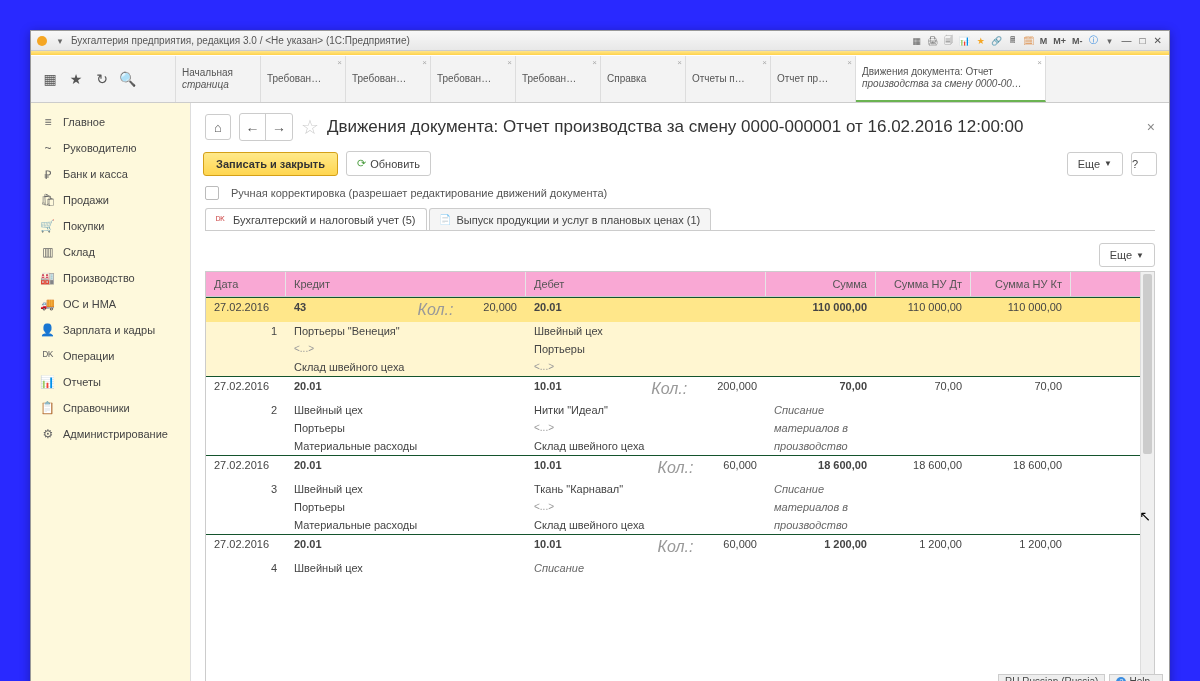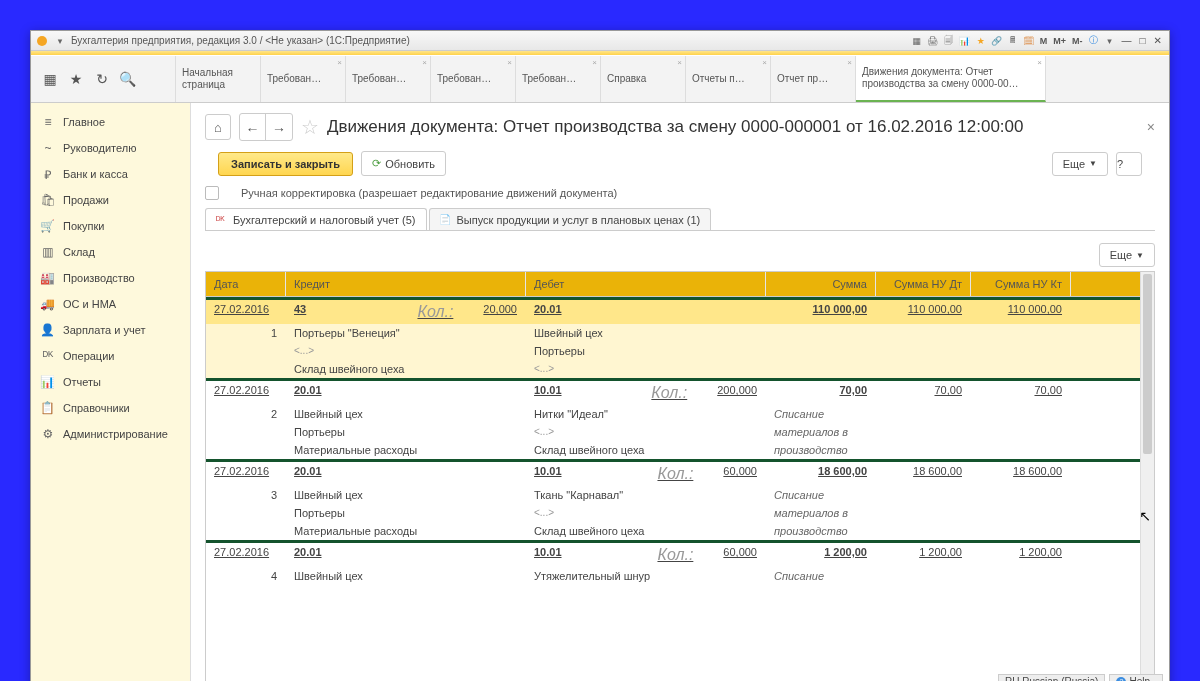--- a/index.html
+++ b/index.html
@@ -16,74 +16,74 @@
   .win-ctrl { font-family: Arial; font-size:10px; color:#555; padding:0 3px;}
 
   .toolbar-main { height:48px; background:#f3f3f3; border-top:1px solid #fff; border-bottom:1px solid #ccc; display:flex; align-items:stretch; }
   .tb-tools { width:145px; display:flex; align-items:center; gap:8px; padding:0 10px; border-right:1px solid #ddd;}
   .tb-tool-ic { width:18px; height:18px; color:#555; display:inline-flex; align-items:center; justify-content:center; font-size:14px;}
   .tabs-bar { flex:1; display:flex; overflow:hidden; }
   .tab { position:relative; max-width:100px; flex:0 0 85px; border-right:1px solid #ddd; padding:4px 6px; font-size:10px; color:#555; display:flex; flex-direction:column; justify-content:center; }
   .tab .tab-close { position:absolute; top:2px; right:3px; font-size:8px; color:#aaa;}
   .tab.active { flex:0 0 190px; max-width:200px; background:#fff; border-bottom:2px solid #6bb352; }
   .tab-label { overflow:hidden; white-space:nowrap; text-overflow:ellipsis; line-height:1.25;}
-  .tab-label2 { overflow:hidden; white-space:nowrap; text-overflow:ellipsis; line-height:1.25;}
+  .tab-label2 { overflow:hidden; white-space:nowrap; text-overflow:ellipsis; line-height:1.25;font-style:italic;}
 
   .body-row { display:flex; height:590px; }
   .sidebar { width:160px; background:#fef9dc; border-right:1px solid #ddd; padding:6px 0; }
   .side-item { display:flex; align-items:center; gap:8px; padding:6px 10px; color:#444; font-size:11px; cursor:pointer; }
   .side-ic { width:14px; height:14px; display:inline-flex; align-items:center; justify-content:center; color:#666; font-size:12px; }
 
   .content { flex:1; background:#fff; display:flex; flex-direction:column; overflow:hidden; }
   .doc-head { padding:10px 14px 4px 14px; display:flex; align-items:center; gap:8px; }
   .nav-btn { width:26px; height:26px; border:1px solid #ccc; border-radius:3px; background:#fff; display:inline-flex; align-items:center; justify-content:center; color:#555; font-size:13px;}
   .nav-group { display:inline-flex; border:1px solid #ccc; border-radius:3px; overflow:hidden;}
   .nav-group .nav-half { width:26px; height:26px; display:inline-flex; align-items:center; justify-content:center; border-right:1px solid #ccc; color:#555; font-size:14px;}
   .nav-group .nav-half:last-child{ border-right:none;}
   .star-ic { font-size:20px; color:#ccc; }
   .doc-title { font-size:17px; color:#333; flex:1; }
   .close-x { font-size:14px; color:#888; }
 
-  .cmd-bar { padding:6px 27px; display:flex; align-items:center; gap:8px; }
+  .cmd-bar { padding:6px 12px; display:flex; align-items:center; gap:8px; }
   .btn-yellow { background:linear-gradient(#ffe98a,#ffd650); border:1px solid #d4a018; border-radius:3px; padding:5px 12px; font-size:11px; font-weight:bold; color:#333; }
   .btn-plain { background:#fff; border:1px solid #ccc; border-radius:3px; padding:5px 10px; font-size:11px; color:#444; display:inline-flex; align-items:center; gap:4px;}
   .more-btn { margin-left:auto; }
   .help-btn { width:26px; padding:5px 0; text-align:center;}
 
-  .check-row { padding:4px 14px 8px 14px; display:flex; align-items:center; gap:22px; color:#555; }
+  .check-row { padding:4px 14px 8px 14px; display:flex; align-items:center; gap:12px; color:#555; }
   .chk { width:14px; height:14px; border:1px solid #bbb; border-radius:2px; background:#fff; }
 
   .tab2-bar { padding:0 14px; display:flex; gap:2px; }
   .tab2 { border:1px solid #ccc; border-bottom:none; border-radius:3px 3px 0 0; padding:5px 10px; font-size:11px; color:#444; display:flex; align-items:center; gap:5px; background:#f5f5f5;}
   .tab2.active { background:#fff; }
   .tab2-ic { width:12px; height:12px; font-size:10px;}
   .hr1 { border:none; border-top:1px solid #ccc; margin: -1px 14px 0 14px;}
 
   .grid-wrap { flex:1; padding:8px 14px 0 14px; display:flex; flex-direction:column; overflow:hidden;}
   .grid-tools { display:flex; padding:4px 0;}
   .grid-table-wrap { flex:1; border:1px solid #ccc; overflow:hidden; position:relative;}
-  .grid-hdr { display:flex; background:#eab308; border-bottom:1px solid #ccc; font-size:11px; color:#555;}
+  .grid-hdr { display:flex; background:#f9a8d4; border-bottom:1px solid #ccc; font-size:11px; color:#555;}
   .gh { padding:6px 8px; border-right:1px solid #e5e5e5;}
   .c-date { width:80px;}
   .c-debit { width:240px;}
   .c-credit { width:240px;}
   .c-sum { width:110px; text-align:right;}
   .c-nudt { width:95px; text-align:right;}
   .c-nukt { width:100px; text-align:right;}
   .grid-body { overflow-y:auto; height: calc(100% - 27px); position:relative;}
   .grow { display:flex; font-size:11px; color:#444;}
   .grow.sel { background:#fff6d1; }
   .grow.sel.first-r { background:#ffe78a;}
   .gc { padding:3px 8px; border-right:1px solid transparent;}
   .grow .c-date { text-align:right; }
   .grow.first-row .c-date { text-align:left; }
   .qty-lbl { color:#999; font-style:italic; font-size:16px;}
   .light { color:#999; font-size:10px;}
   .italic { font-style:italic; color:#666;}
-  .sep { border-top:3px solid #14532d;text-decoration:underline;}
+  .sep { border-top:1px solid #14532d;}
   .scrollbar-v { position:absolute; right:0; top:0; width:14px; bottom:0; background:#f0f0f0; border-left:1px solid #ddd;}
   .scroll-thumb { position:absolute; left:2px; right:2px; top:2px; height:180px; background:#ccc; border-radius:2px;}
 
   .status-bar { position:absolute; right:6px; bottom:4px; display:flex; align-items:center; gap:4px;}
   .status-pill { background:#eee; border:1px solid #ccc; padding:1px 6px; font-size:10px; color:#444;}
   .help-pill { display:flex; align-items:center; gap:3px;}
   .help-circ { width:10px; height:10px; border-radius:50%; background:#3b8de0; color:#fff; font-size:7px; display:inline-flex; align-items:center; justify-content:center;}
 
   .content { position:relative; }
   .cursor { position:absolute; right:18px; top:405px; font-size:14px; color:#000; pointer-events:none;}
@@ -202,21 +202,21 @@
           <div class="side-item">
             <span class="side-ic">🏭</span>
             <span>Производство</span>
           </div>
           <div class="side-item">
             <span class="side-ic">🚚</span>
             <span>ОС и НМА</span>
           </div>
           <div class="side-item">
             <span class="side-ic">👤</span>
-            <span>Зарплата и учет</span>
+            <span>Зарплата и кадры</span>
           </div>
           <div class="side-item">
             <span class="side-ic">ᴰᴷ</span>
             <span>Операции</span>
           </div>
           <div class="side-item">
             <span class="side-ic">📊</span>
             <span>Отчеты</span>
           </div>
           <div class="side-item">
@@ -412,21 +412,20 @@
                     <span class="qty-lbl" style="margin-left: auto; margin-right: 30px;">Кол.:</span>
                     <span>60,000</span>
                   </div>
                   <div class="gc c-sum" style="font-weight: bold; text-align: right;">1 200,00</div>
                   <div class="gc c-nudt">1 200,00</div>
                   <div class="gc c-nukt">1 200,00</div>
                 </div>
                 <div class="grow">
                   <div class="gc c-date" style="text-align: right;">4</div>
                   <div class="gc c-debit">Швейный цех</div>
-                  <div class="gc c-credit">Утяжелительный шнур</div>
                   <div class="gc c-sum italic" style="text-align: left; font-weight: normal;">Списание</div>
                   <div class="gc c-nudt"></div>
                   <div class="gc c-nukt"></div>
                 </div>
               </div>
             <div class="scrollbar-v">
               <div class="scroll-thumb"></div>
             </div>
           </div>
         </div>

